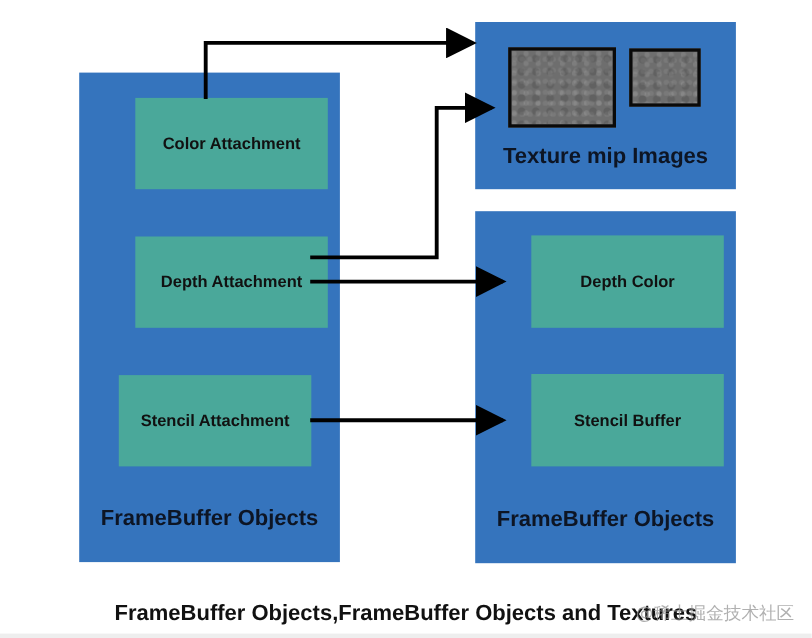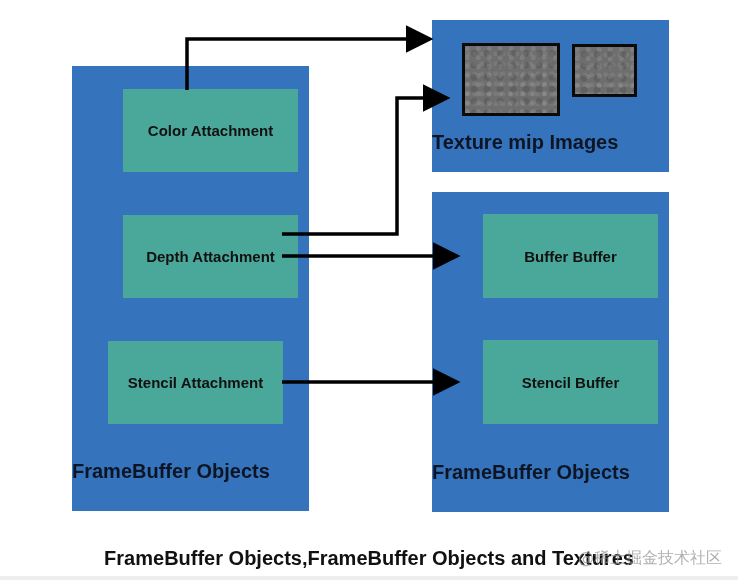--- a/index.html
+++ b/index.html
@@ -9,21 +9,21 @@
       font-family: "Liberation Sans", "DejaVu Sans", sans-serif;
       color: #111111;
     }
     .panel { position: absolute; background: #3574bd; }
     .box {
       position: absolute; background: #4aa89a;
       display: flex; align-items: center; justify-content: center;
       font-weight: bold; font-size: 15px; color: #111; margin-left: 20px;
     }
     .panel-label {
-      position: absolute; left: 0; right: 0; 
+      position: absolute; left: 0; right: 0; text-align: center;
       font-weight: bold; font-size: 20px; color: #0d1524;
     }
     .mip {
       position: absolute; border: 3px solid #0a0a0a;
       background:
         radial-gradient(circle at 20% 30%, rgba(255,255,255,0.10) 0 2px, transparent 3px),
         radial-gradient(circle at 70% 60%, rgba(0,0,0,0.12) 0 3px, transparent 4px),
         radial-gradient(circle at 40% 80%, rgba(255,255,255,0.08) 0 2px, transparent 3px),
         #6e6e6e;
       background-size: 11px 9px, 13px 12px, 7px 10px, auto;
@@ -52,21 +52,21 @@
 
 <div class="panel" style="left:432px; top:20px; width:237px; height:152px;">
   <div class="panel-label" style="top:111px;">Texture mip Images</div>
 </div>
 <div class="mip" style="left:462px; top:43px; width:92px; height:67px;"></div>
 <div class="mip" style="left:572px; top:44px; width:59px; height:47px;"></div>
 
 <div class="panel" style="left:432px; top:192px; width:237px; height:320px;">
   <div class="panel-label" style="top:269px;">FrameBuffer Objects</div>
 </div>
-<div class="box" style="left:463px; top:214px; width:175px; height:84px;">Buffer Buffer</div>
+<div class="box" style="left:463px; top:214px; width:175px; height:84px;">Depth Color</div>
 <div class="box" style="left:463px; top:340px; width:175px; height:84px;">Stencil Buffer</div>
 
 <svg id="arrows" width="738" height="580">
   <defs>
     <marker id="ah" markerWidth="8" markerHeight="8" refX="7" refY="4" orient="auto" markerUnits="strokeWidth">
       <path d="M0,0 L8,4 L0,8 Z" fill="#000"></path>
     </marker>
   </defs>
   <polyline points="187,90 187,39 430,39" fill="none" stroke="#000" stroke-width="3.5" marker-end="url(#ah)"></polyline>
   <polyline points="282,234 397,234 397,98 447,98" fill="none" stroke="#000" stroke-width="3.5" marker-end="url(#ah)"></polyline>

